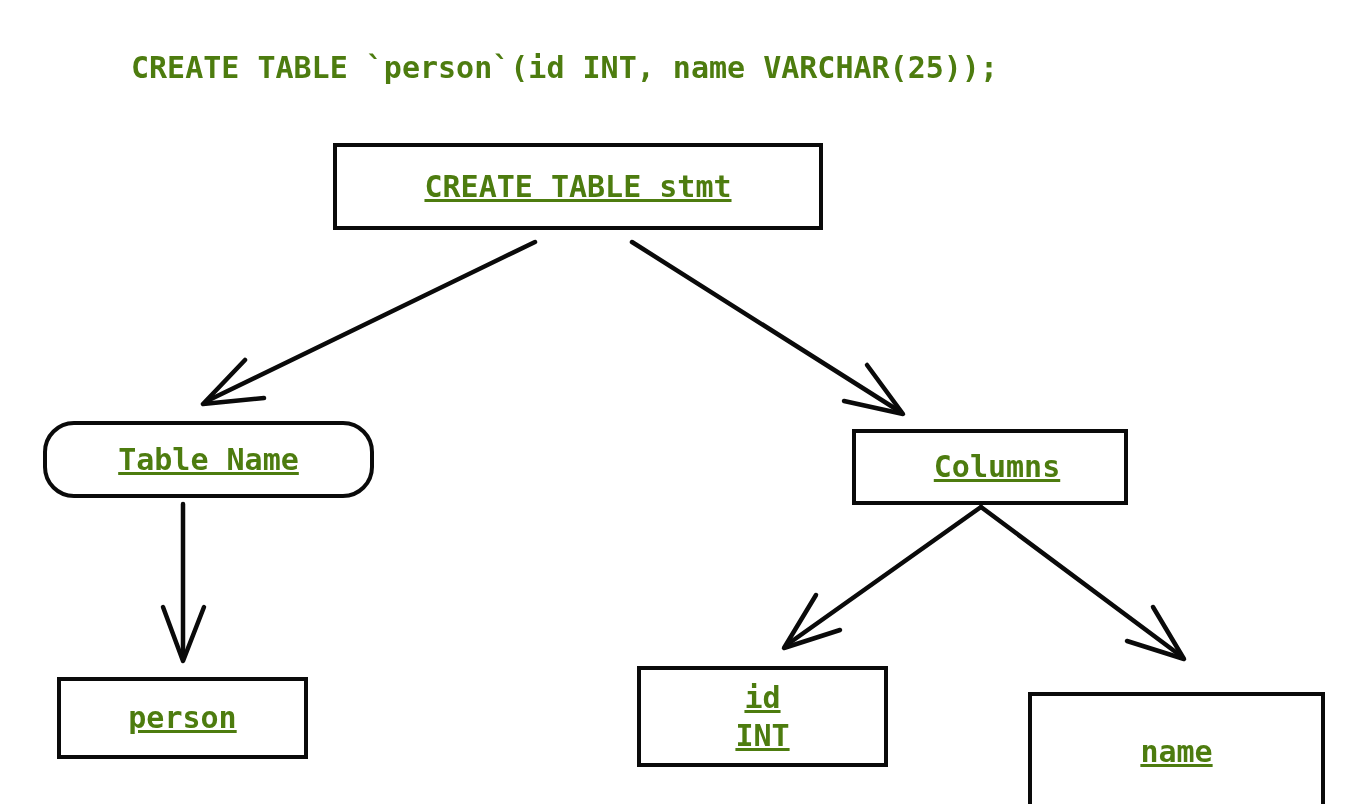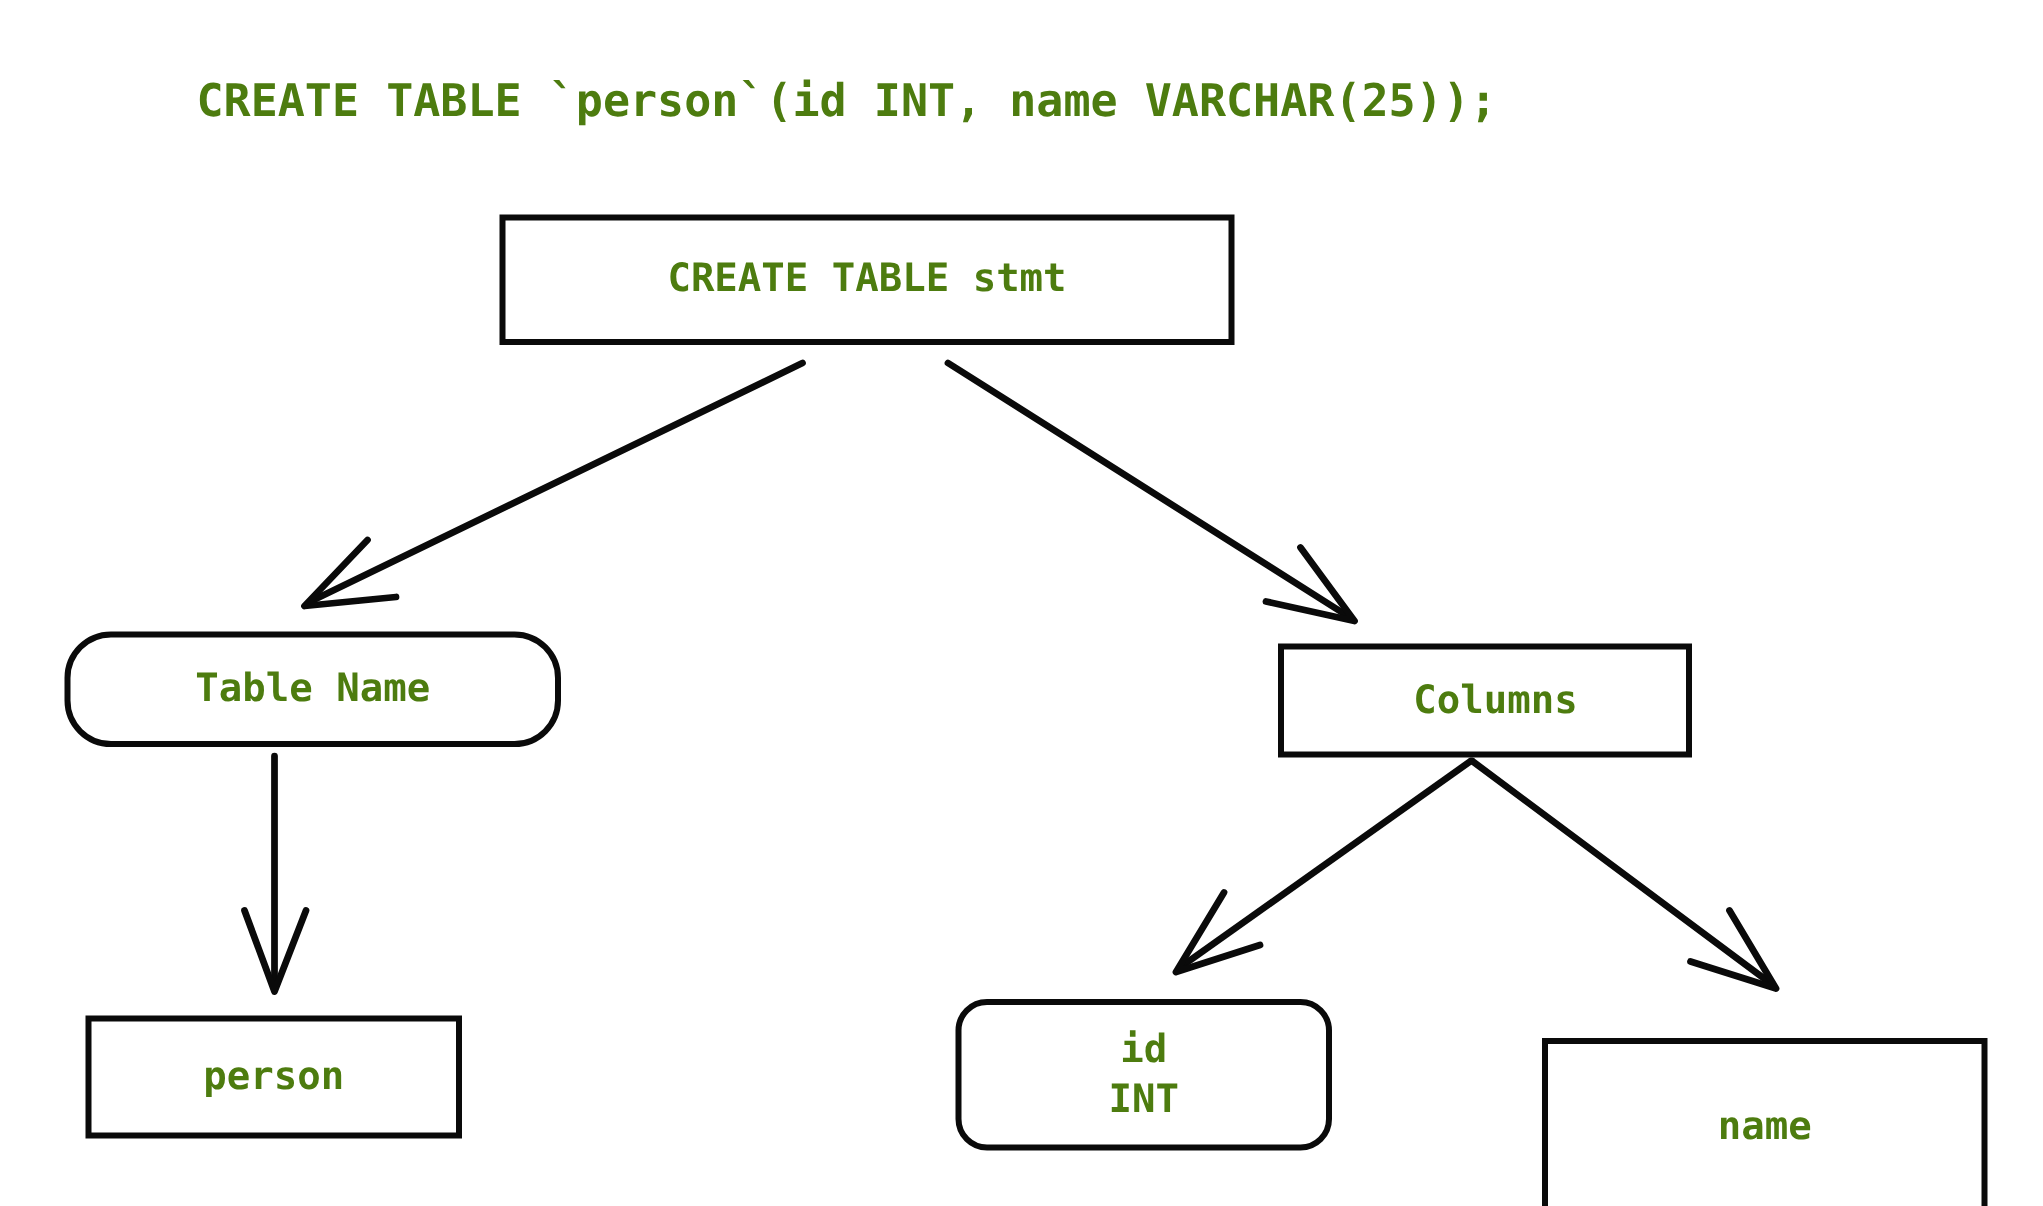--- a/index.html
+++ b/index.html
@@ -37,31 +37,32 @@
     stroke-linejoin: round;
   }
   .node {
     position: absolute;
     border: 4px solid #0a0a0a;
     background: #ffffff;
     display: flex;
     flex-direction: column;
     align-items: center;
     justify-content: center;
-    font-size: 26px;
+    font-size: 30px;
     font-weight: bold;
     text-align: center;
     line-height: 1.26;
     white-space: pre;
+    text-decoration: underline;
   }
   .node-root      { left: 333px; top: 143px; width: 490px; height: 87px; }
   .node-tablename { left: 43px;  top: 421px; width: 331px; height: 77px; border-radius: 31px; }
   .node-columns   { left: 852px; top: 429px; width: 276px; height: 76px; padding-left: 14px; }
   .node-person    { left: 57px;  top: 677px; width: 251px; height: 82px; }
-  .node-col-id    { left: 637px; top: 666px; width: 251px; height: 101px; border-radius: 21px; }
+  .node-col-id    { left: 637px; top: 666px; width: 251px; height: 101px; }
   .node-col-name  { left: 1028px; top: 692px; width: 297px; height: 119px; }
 </style>
 </head>
 <body>
 
 <div class="canvas">
 
   <div class="sql-line">CREATE TABLE `person`(id INT, name VARCHAR(25));</div>
 
   <svg class="edges-layer" width="1362" height="804" viewBox="0 0 1362 804" aria-hidden="true">

